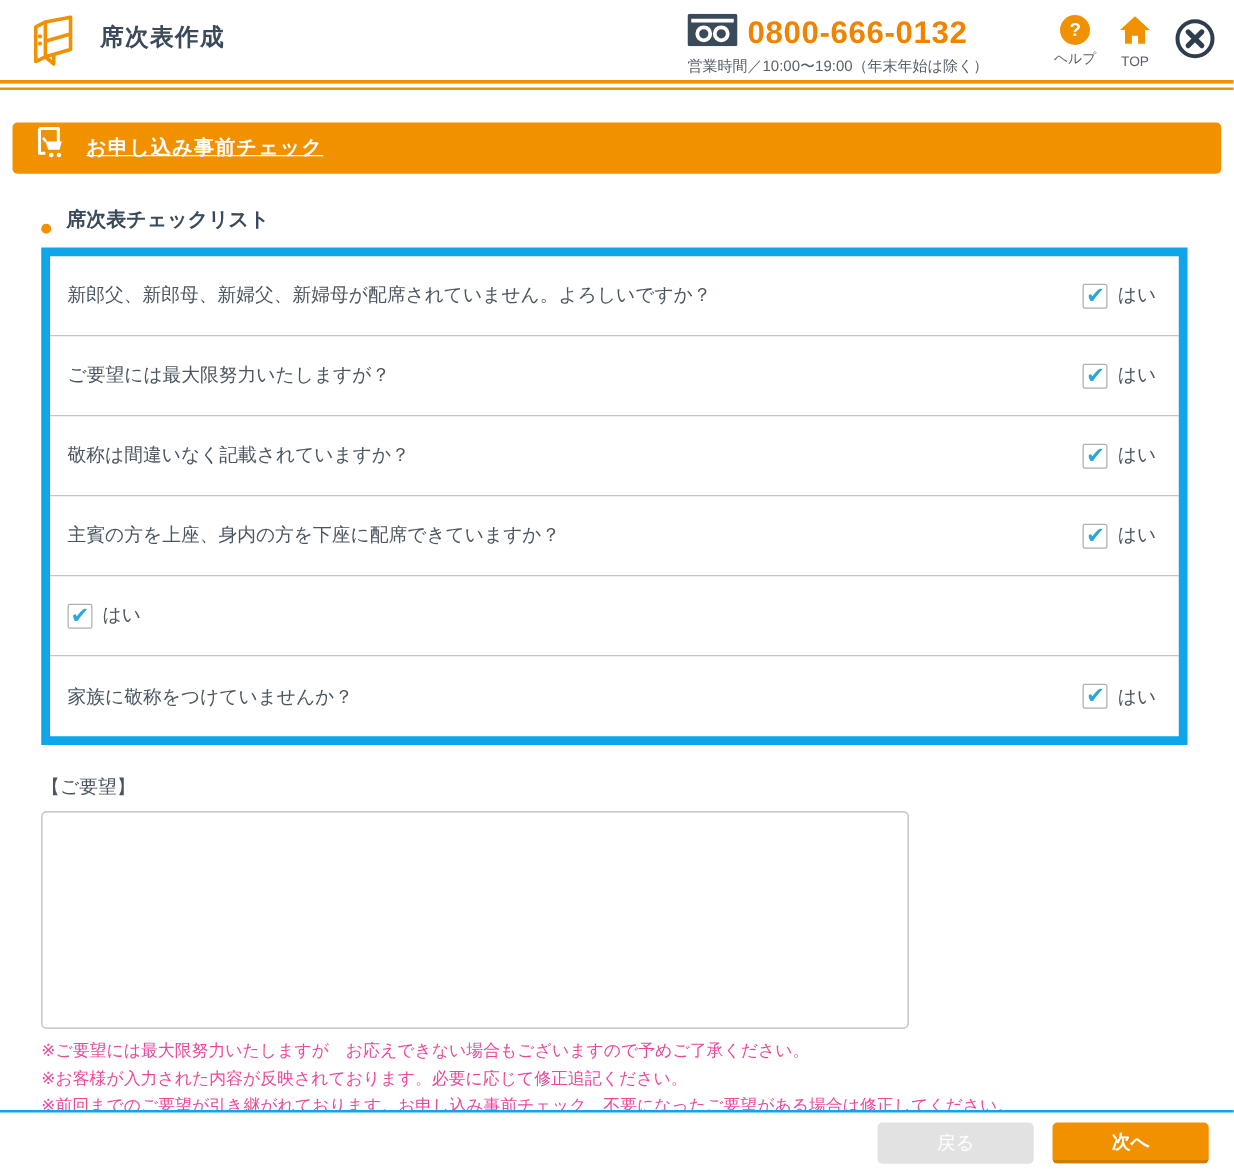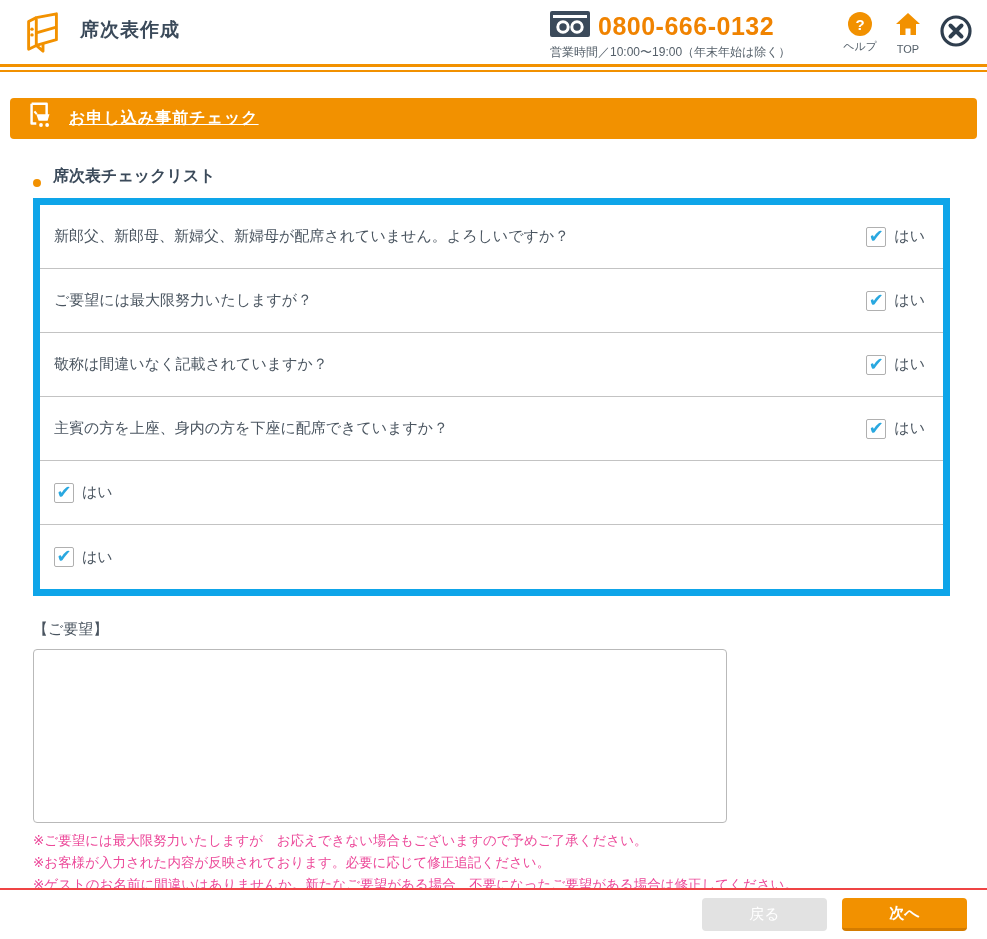--- a/index.html
+++ b/index.html
@@ -49,21 +49,21 @@
   
   .request-label { margin:24px 0 0 33px; font-size:15px; color:#4a5560; }
   .request-textarea { display:block; margin:10px 0 0 33px; width:694px; height:174px;
     border:1px solid #b9b9b9; border-radius:4px; resize:none; font-size:14px; padding:8px;
     font-family:"Liberation Sans","DejaVu Sans",sans-serif; outline:none; }
   .notes { margin:7px 0 0 33px; }
   .note-line { font-size:13.5px; color:#ec4899; line-height:22px; }
 
   
   .footer { position:absolute; left:0; bottom:0; width:987px; height:51px; background:#fff;
-    border-top:2px solid #ef4444; display:flex; justify-content:flex-end; align-items:flex-start;
+    border-top:2px solid #0ea5e9; display:flex; justify-content:flex-end; align-items:flex-start;
     gap:15px; padding:8px 20px 0 0; }
   .btn { width:125px; height:33px; border:none; border-radius:4px; font-size:15px; color:#fff;
     cursor:pointer; font-family:"Liberation Sans","DejaVu Sans",sans-serif; }
   .btn-back { background:#e2e2e2; }
   .btn-next { background:#f29100; border-bottom:3px solid #d47c00; font-weight:bold; }
 </style>
 </head>
 <body>
 
 <div class="header">
@@ -181,34 +181,35 @@
   <div class="check-row">
     <span class="answer">
       <span class="checkbox">
         <span class="tick">✔</span>
       </span>
       <span class="yes-label">はい</span>
     </span>
   </div>
 
   <div class="check-row">
+    <span class="question">家族に敬称をつけていませんか？</span>
     <span class="answer">
       <span class="checkbox">
         <span class="tick">✔</span>
       </span>
       <span class="yes-label">はい</span>
     </span>
   </div>
 </div>
 
 <div class="request-label">【ご要望】</div>
 <textarea class="request-textarea" style=""></textarea>
 
 <div class="notes">
   <div class="note-line">※ご要望には最大限努力いたしますが　お応えできない場合もございますので予めご了承ください。</div>
   <div class="note-line">※お客様が入力された内容が反映されております。必要に応じて修正追記ください。</div>
-  <div class="note-line">※ゲストのお名前に間違いはありませんか。新たなご要望がある場合　不要になったご要望がある場合は修正してください。</div>
+  <div class="note-line">※前回までのご要望が引き継がれております。お申し込み事前チェック　不要になったご要望がある場合は修正してください。</div>
 </div>
 
 <div class="footer">
   <button class="btn btn-back">戻る</button>
   <button class="btn btn-next">次へ</button>
 </div>
 
 </body></html>

